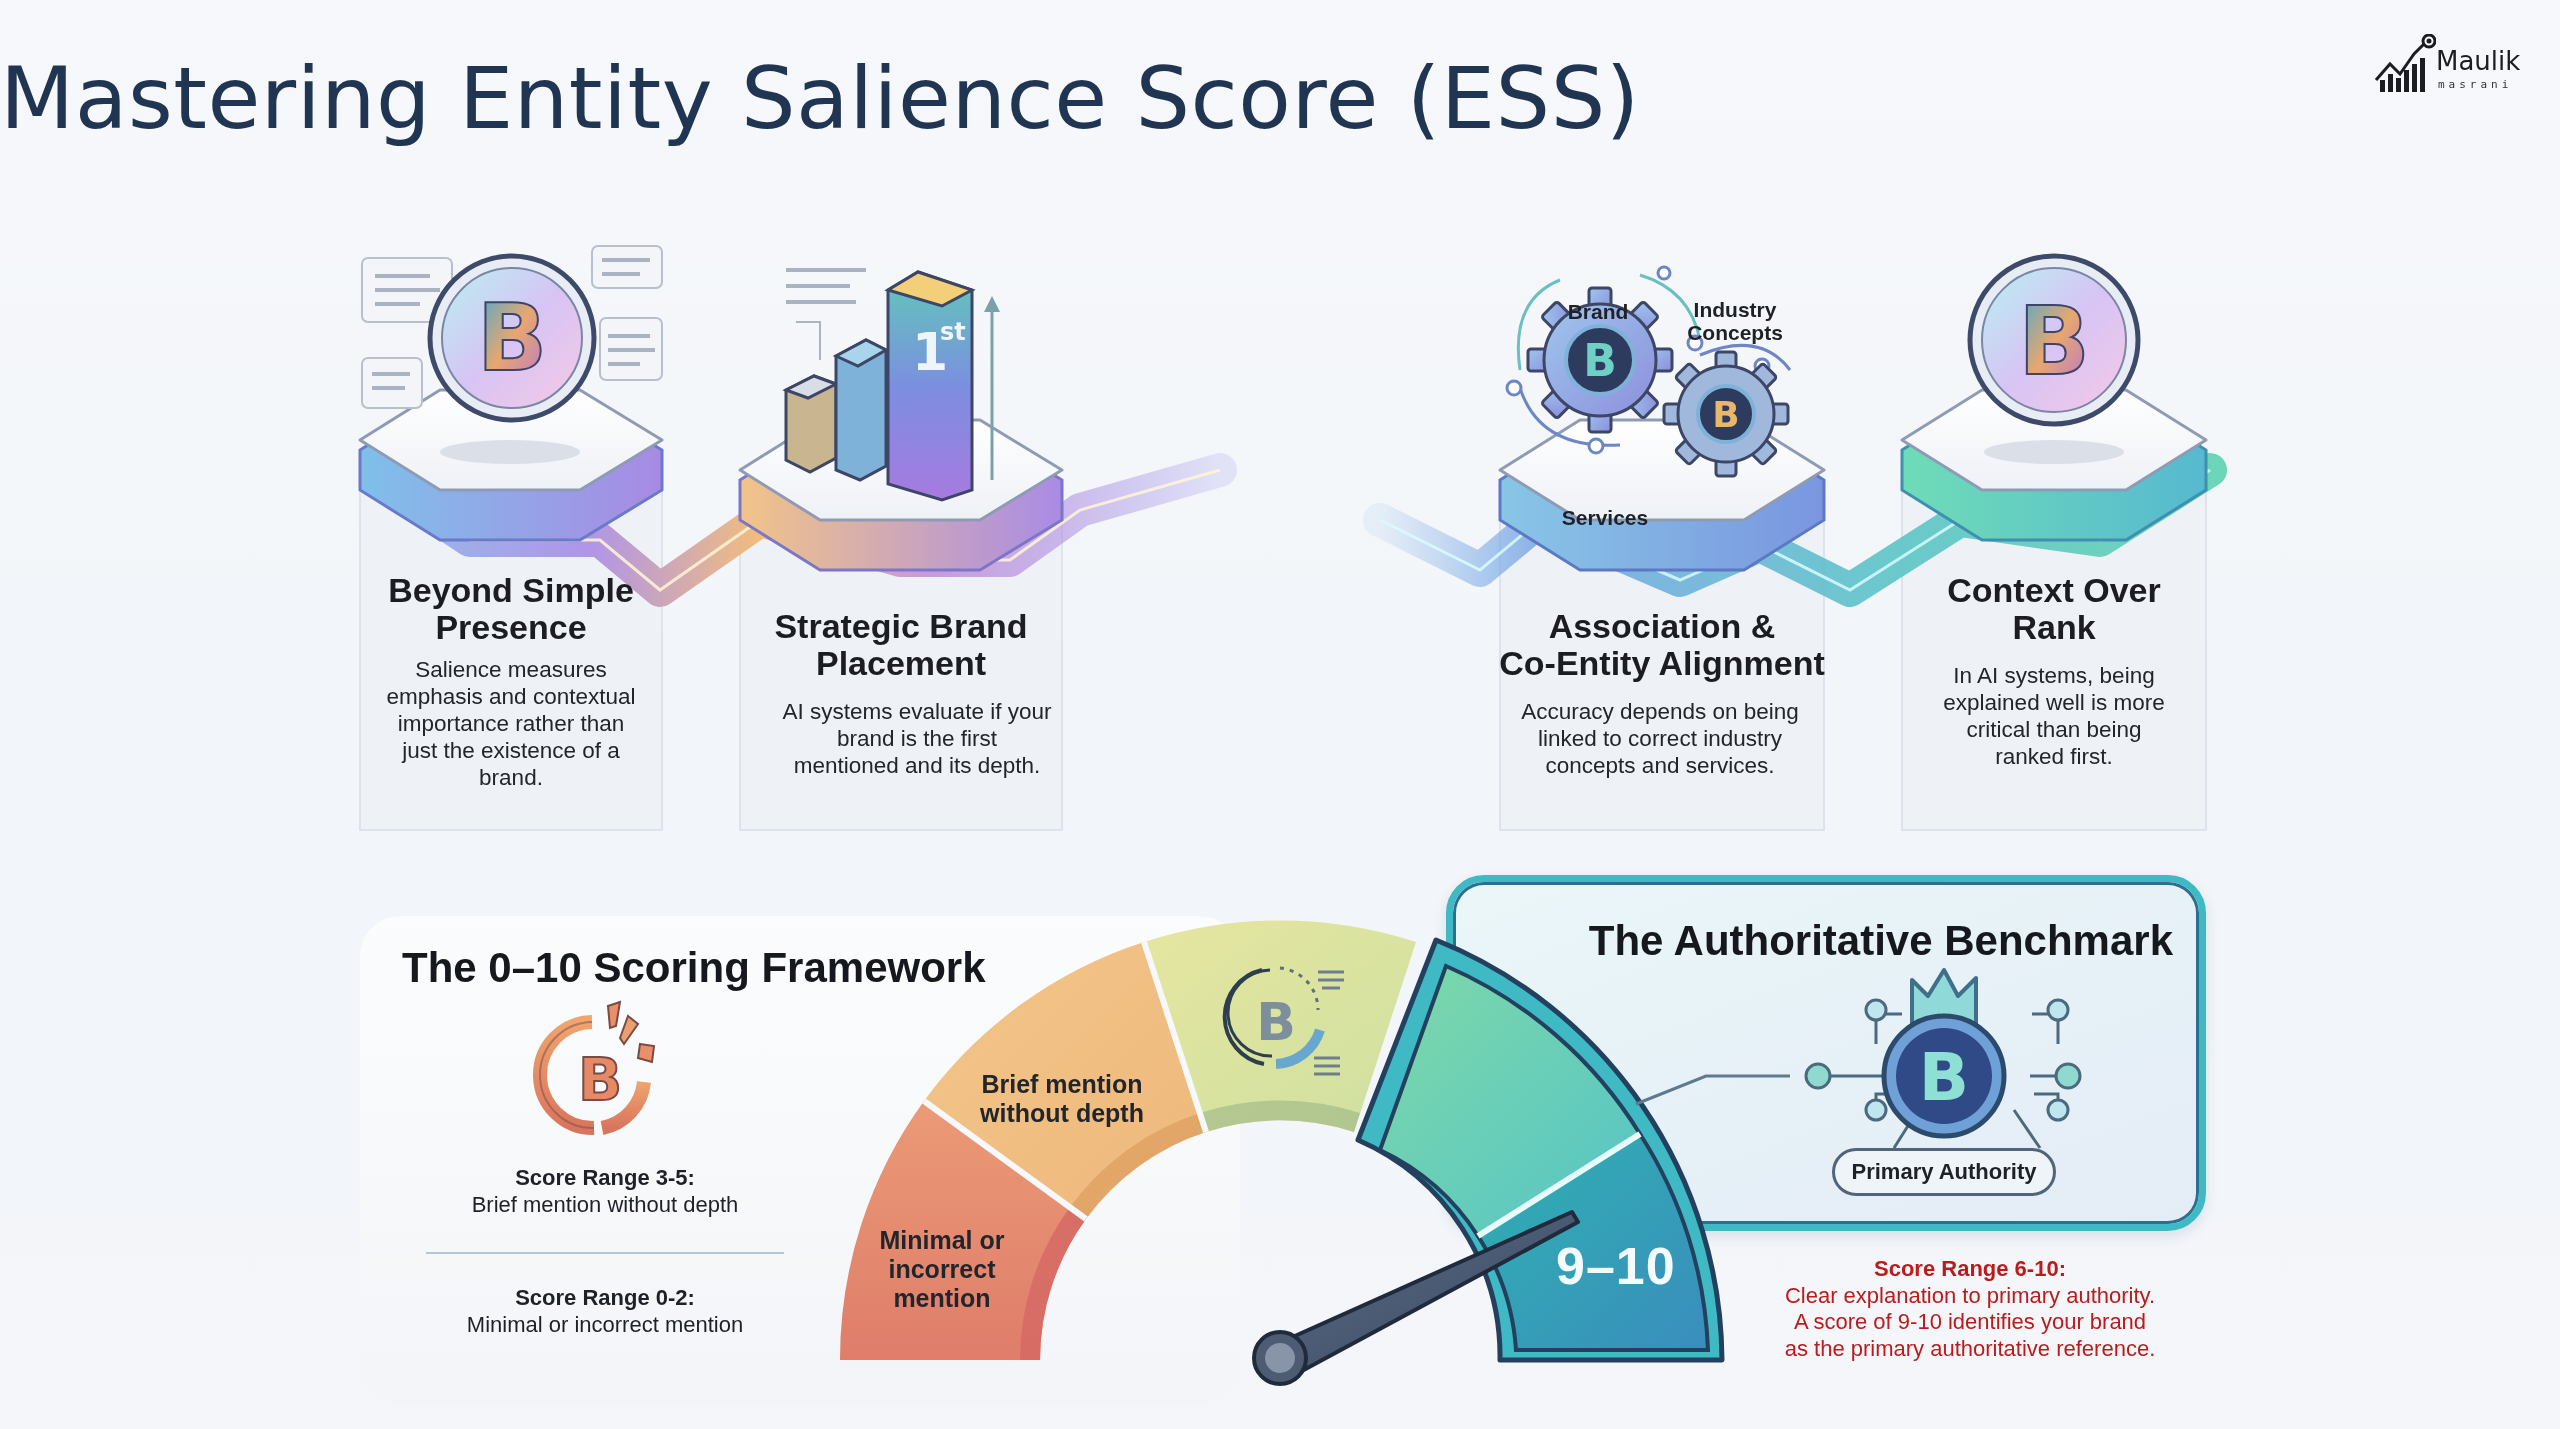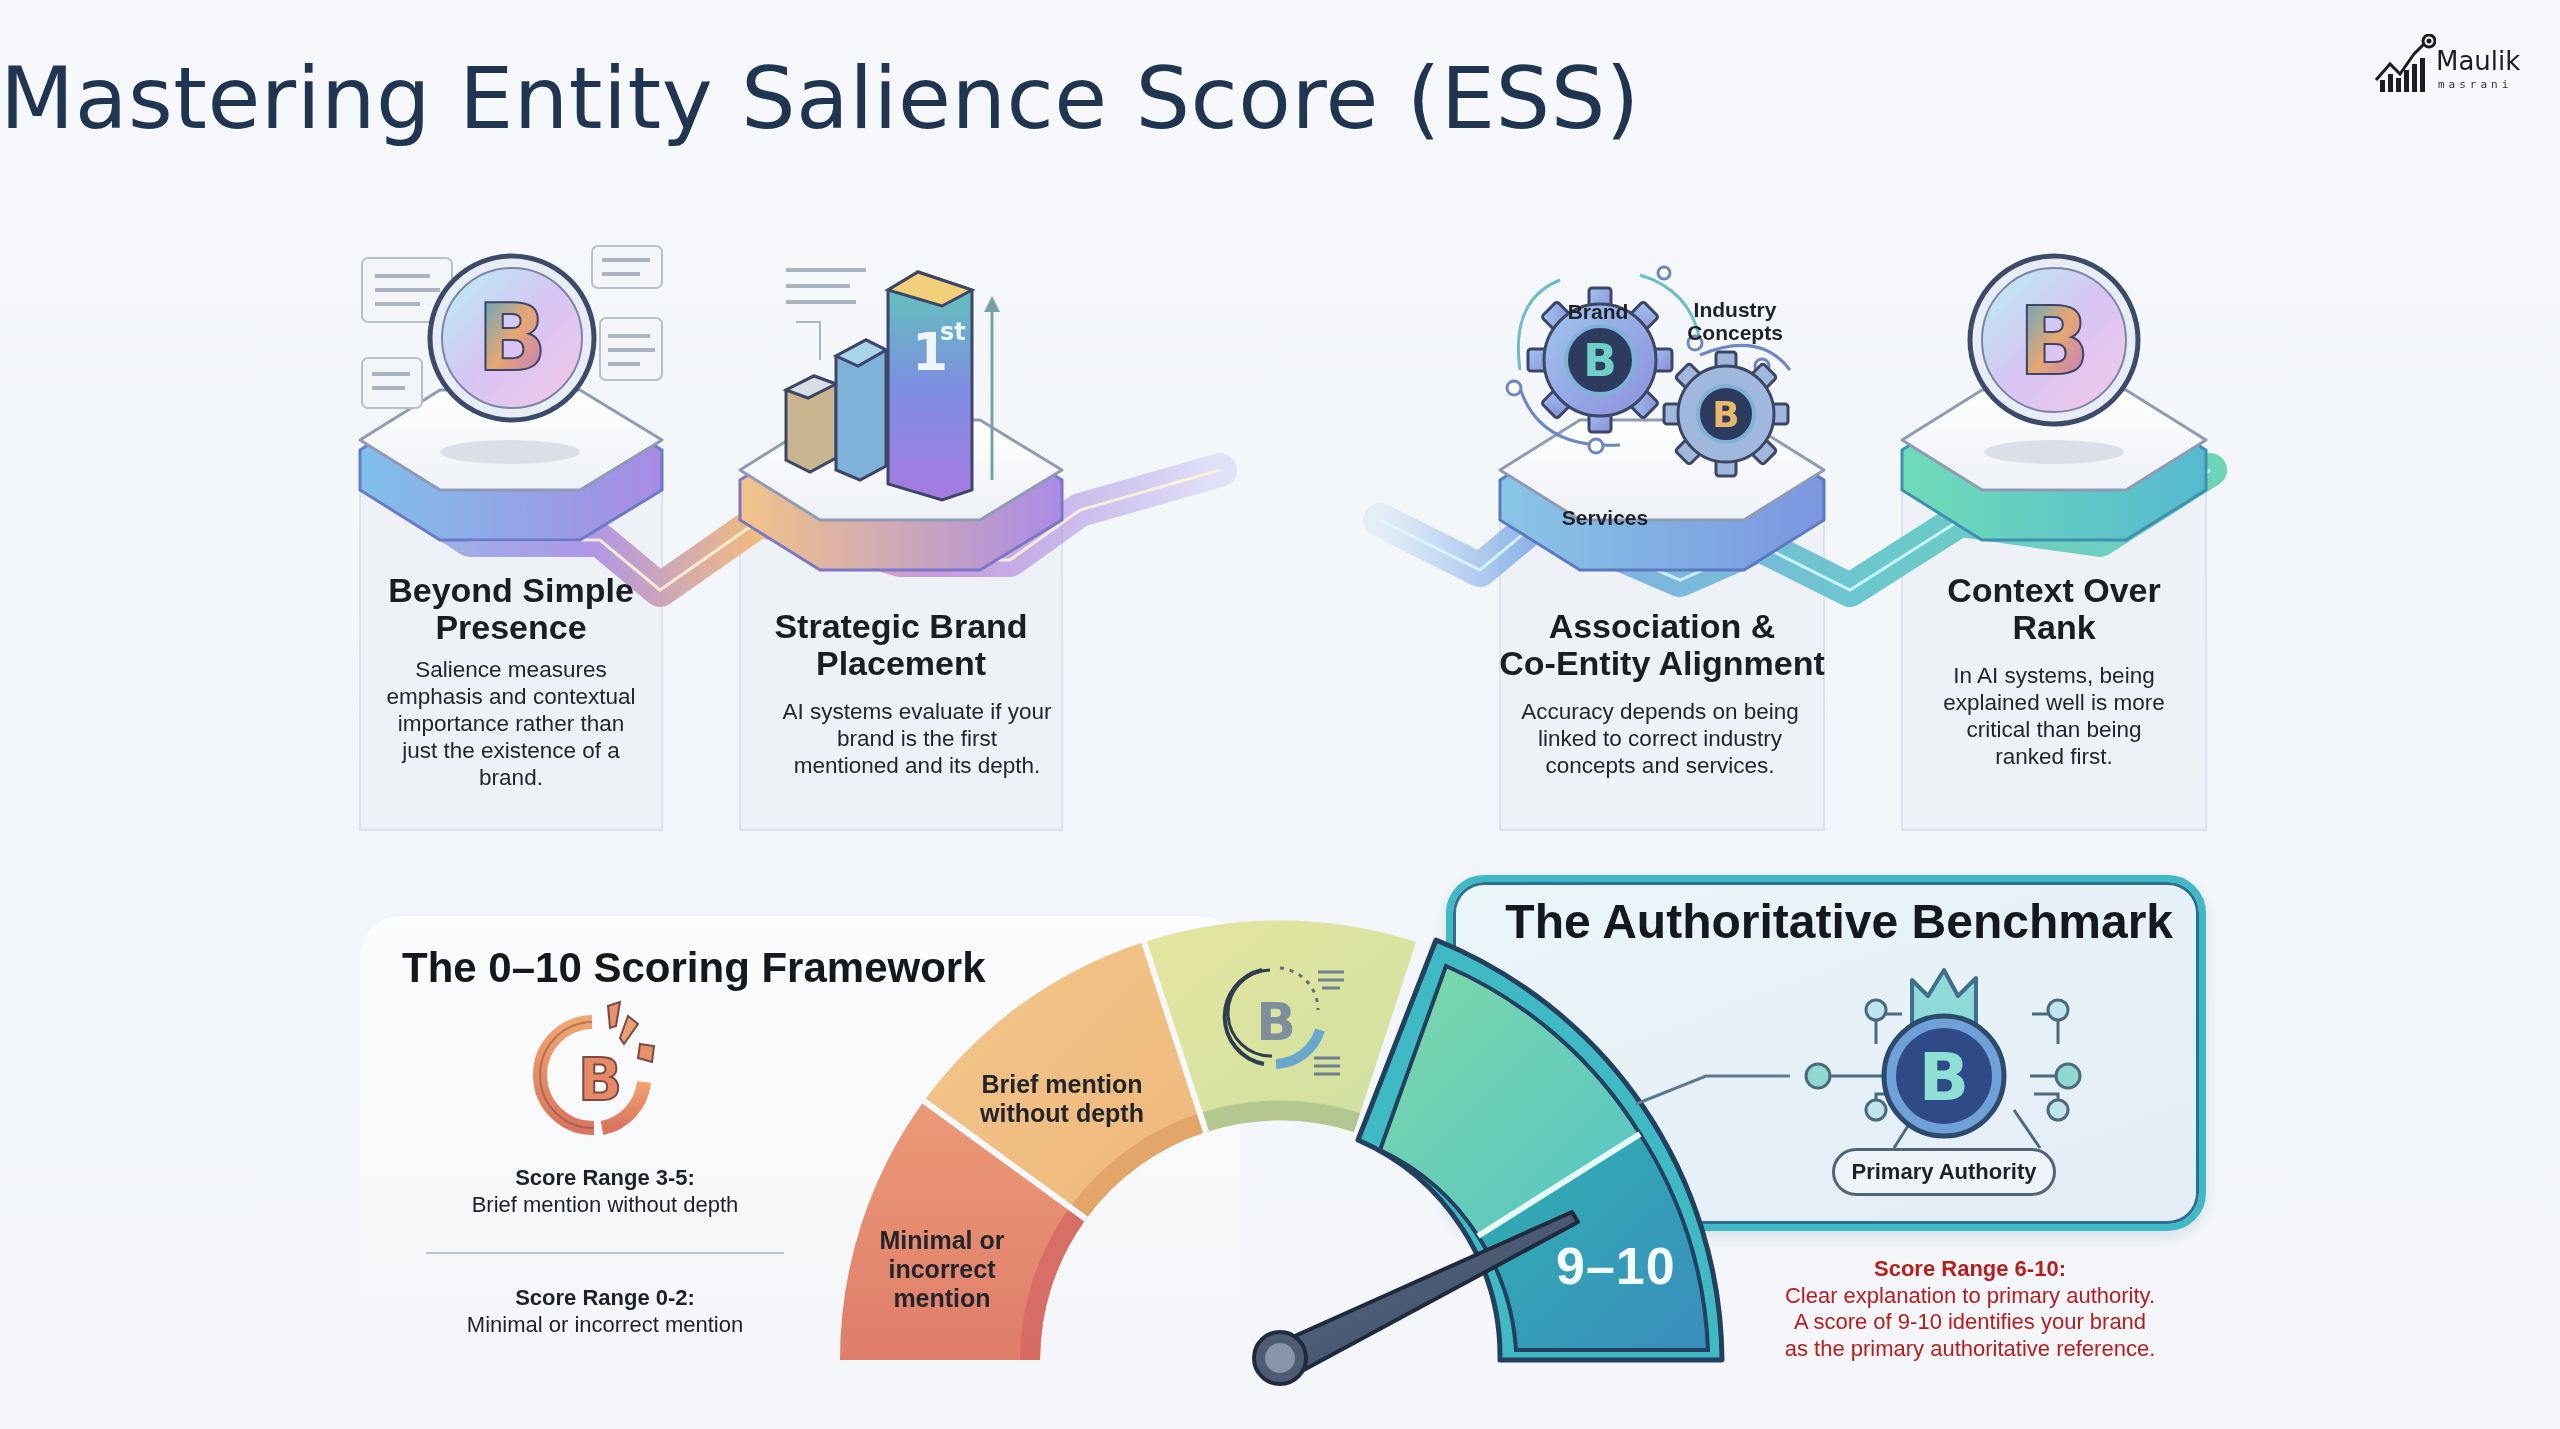--- a/index.html
+++ b/index.html
@@ -39,21 +39,21 @@
   .range-label { position: absolute; text-align: center; width: 400px; left: 60px; font-size: 22px; line-height: 27px; color: #1e2127; }
   .divider { position: absolute; left: 65px; top: 1252px; width: 358px; height: 2px; background: #b8c4cf; }
 
   
   .bench-card {
     position: absolute; left: 1446px; top: 875px; width: 760px; height: 356px;
     background: linear-gradient(160deg, #eaf6f8 0%, #e6f0f7 60%, #e4ecf6 100%);
     border: 7px solid #3fb9c4; border-radius: 38px;
     box-shadow: 0 0 0 3px #2c6f91 inset, 0 6px 14px rgba(40,80,120,0.12);
   }
-  .bench-title { position: absolute; right: 26px; top: 12px; font-size: 48px; font-weight: 700; color: #15181d; }
+  .bench-title { position: absolute; right: 26px; top: 35px; font-size: 42px; font-weight: 700; color: #15181d; }
   .pa-badge {
     position: absolute; left: 1832px; top: 1148px; width: 224px; height: 48px;
     border: 3px solid #51657a; border-radius: 26px; background: #eef4f8;
     text-align: center; line-height: 42px; font-size: 22px; font-weight: 700; color: #1e2127;
   }
   .bench-desc {
     position: absolute; left: 1740px; top: 1256px; width: 460px; text-align: center;
     font-size: 22px; line-height: 26.5px; color: #b91c1c;
   }
 

